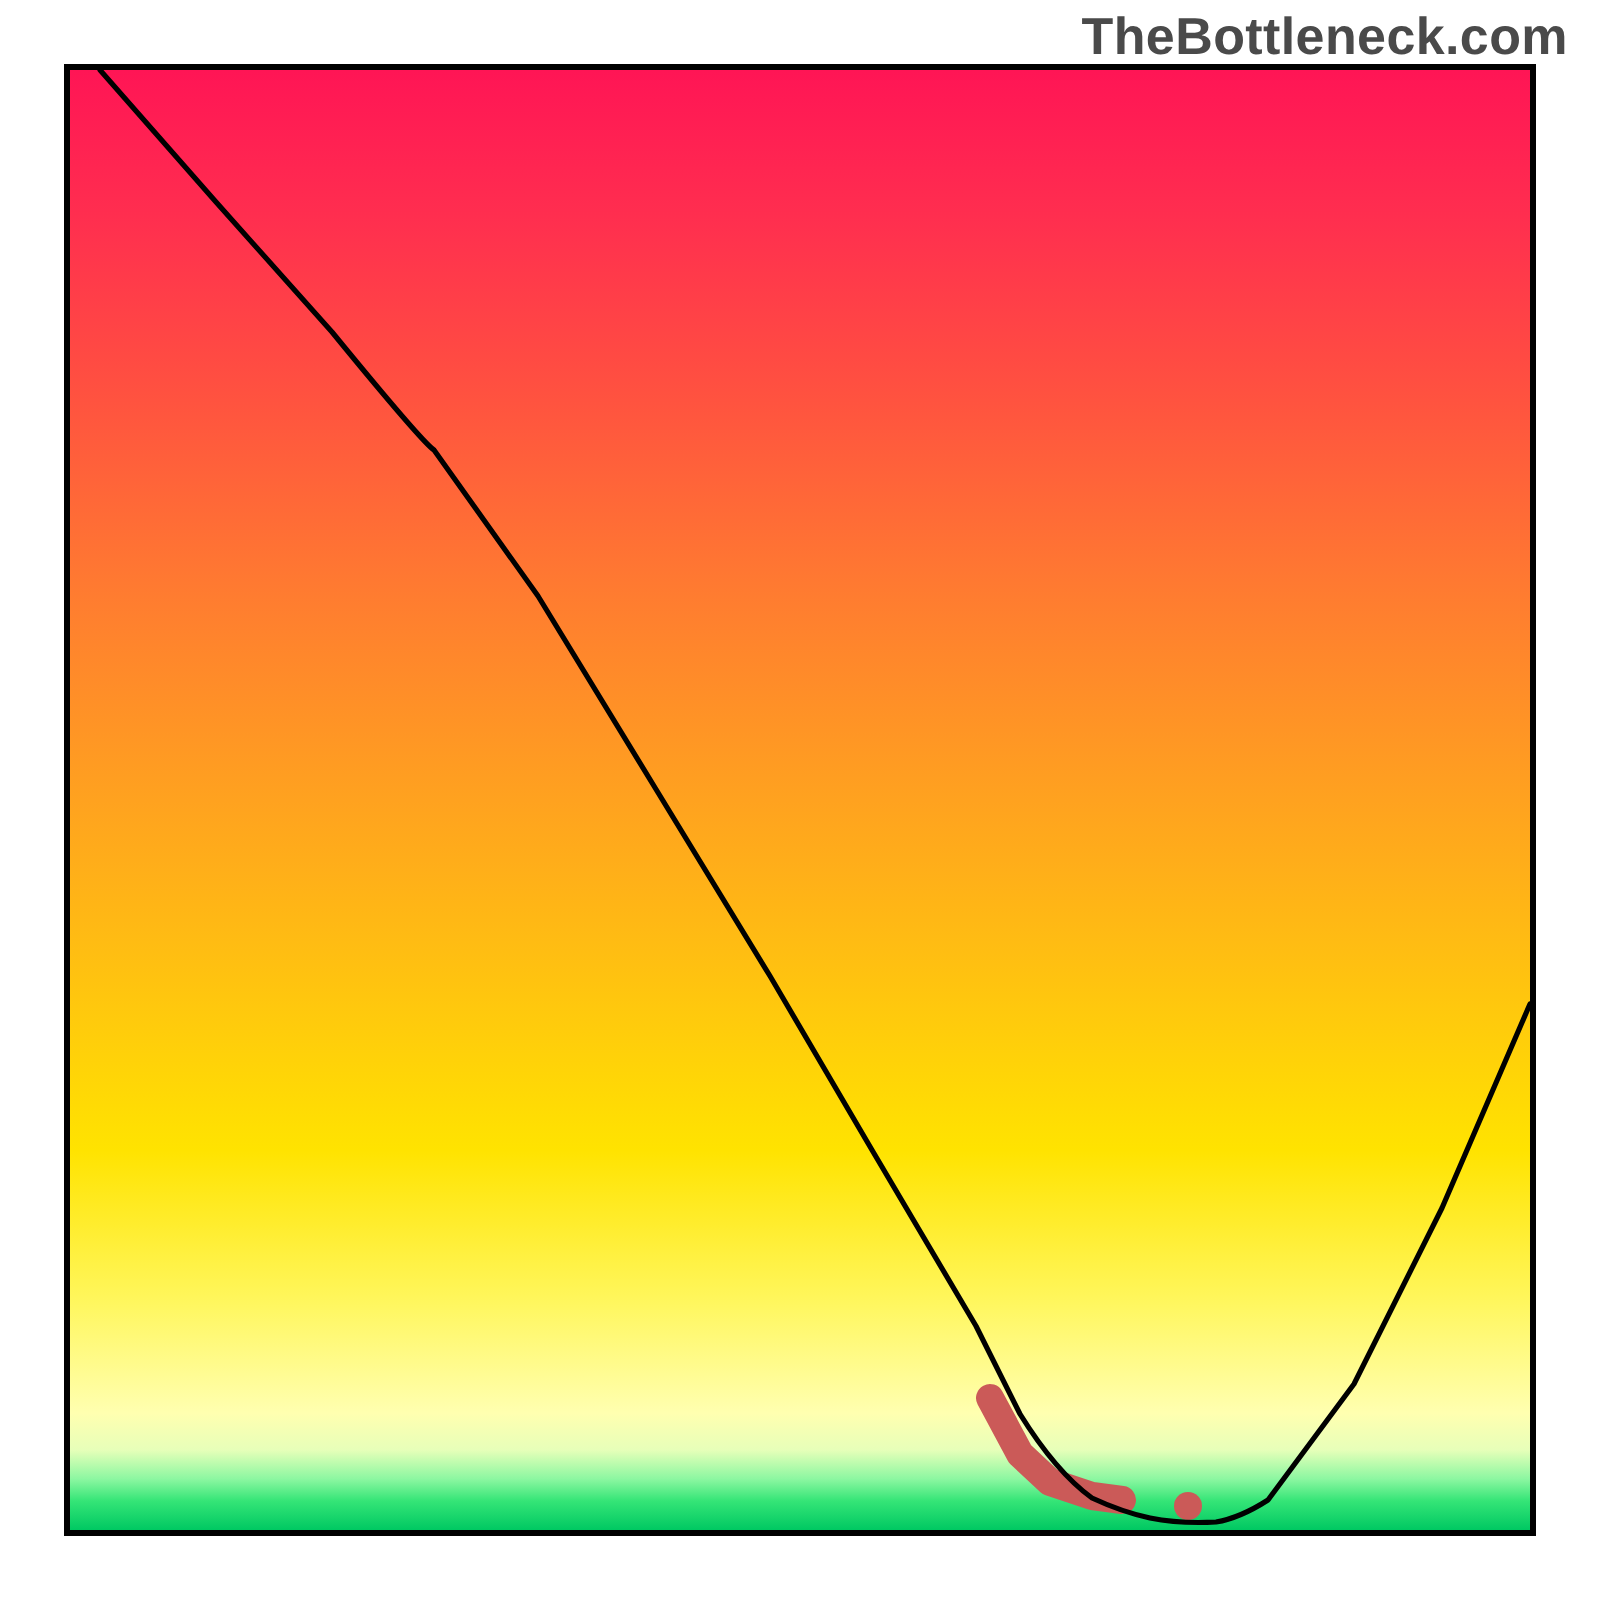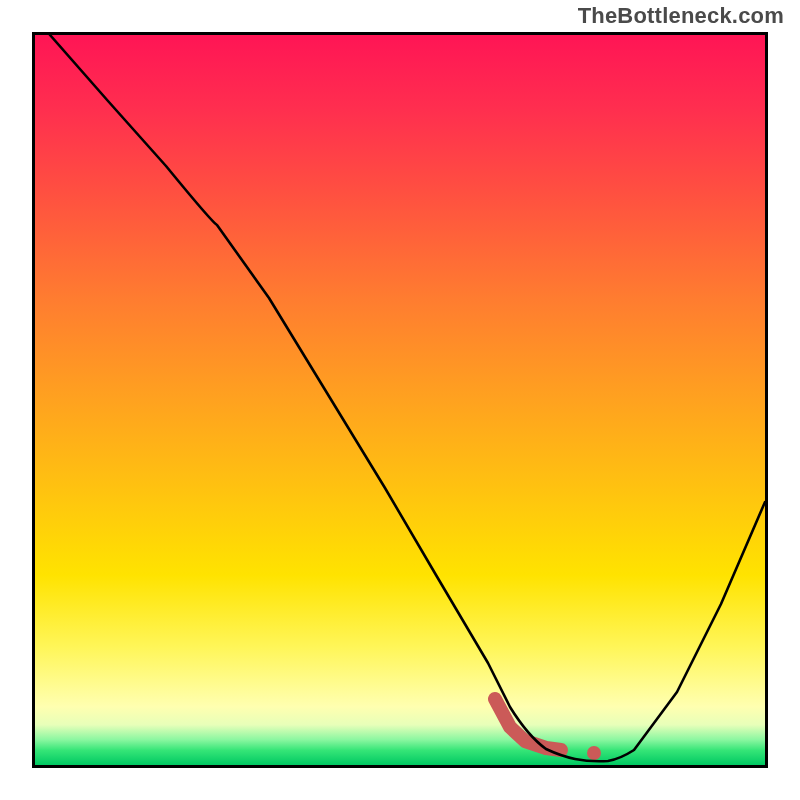--- a/index.html
+++ b/index.html
@@ -12,21 +12,21 @@
   }
   .wrap {
     position: relative;
     width: 800px;
     height: 800px;
   }
   .attribution {
     position: absolute;
     top: 3px;
     right: 16px;
-    font-size: 22px;
+    font-size: 26px;
     font-weight: 600;
     color: #4a4a4a;
     letter-spacing: 0.2px;
   }
   .plot-frame {
     position: absolute;
     left: 32px;
     top: 32px;
     width: 736px;
     height: 736px;

